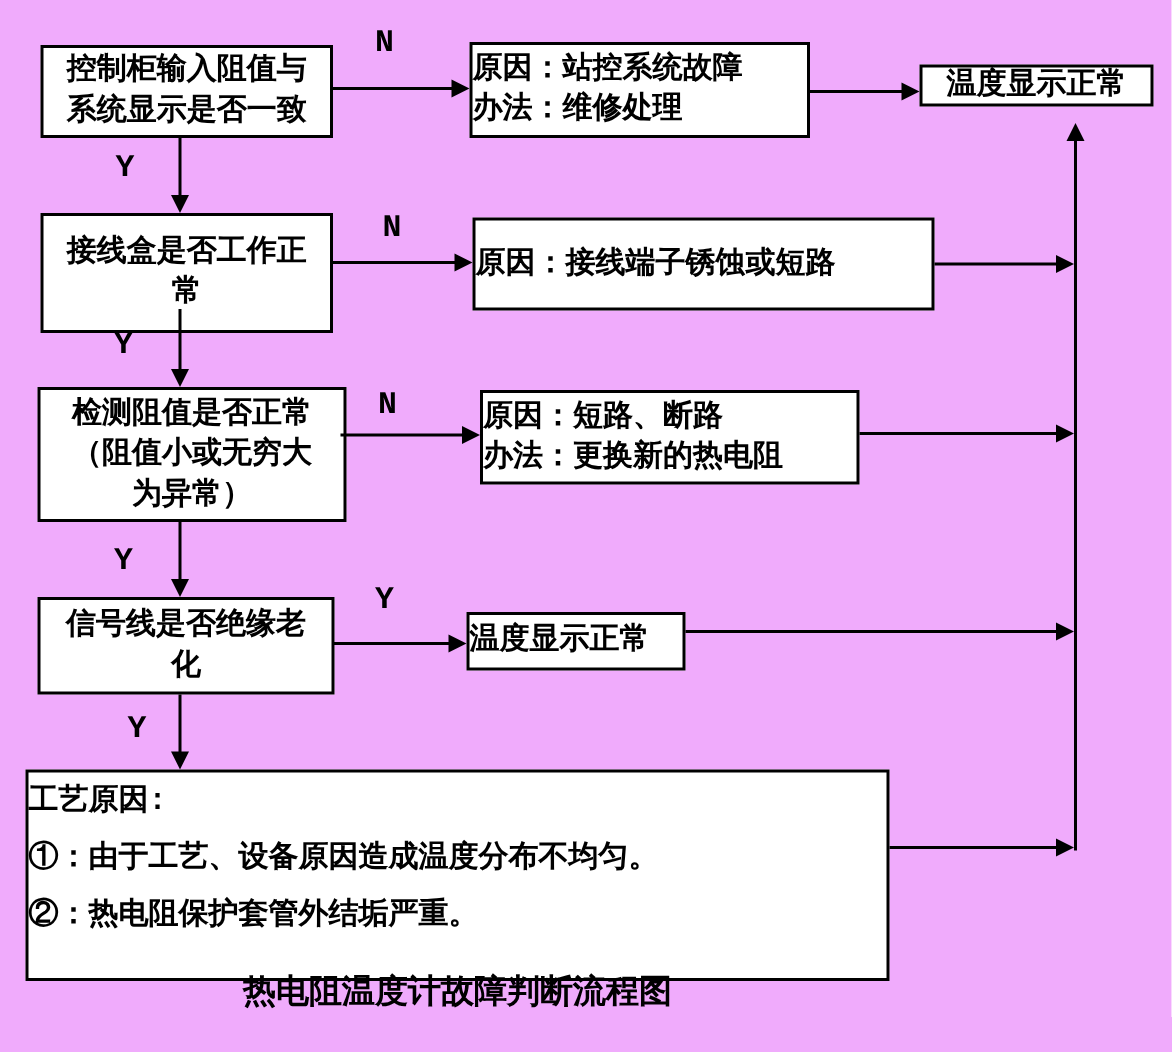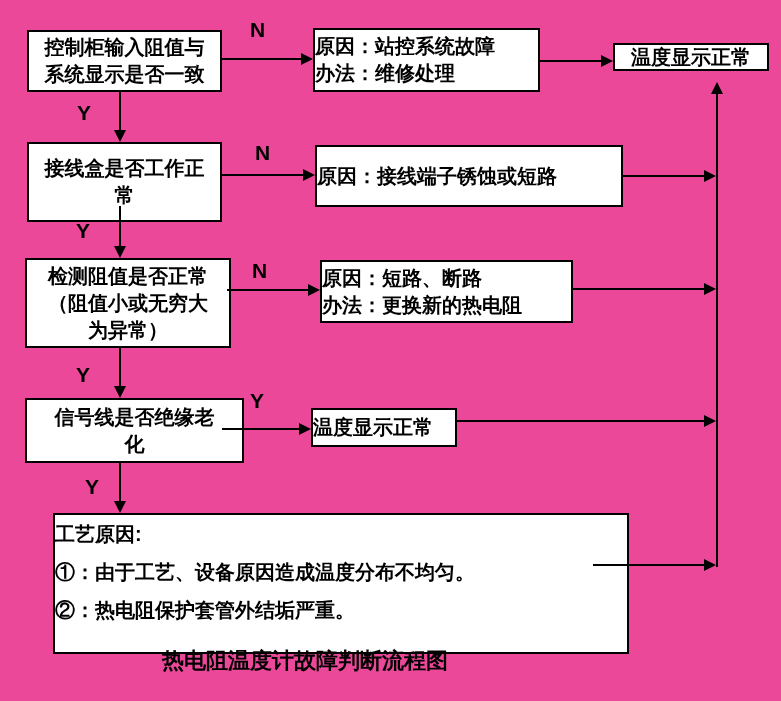--- a/index.html
+++ b/index.html
@@ -1,20 +1,20 @@
 <!DOCTYPE html>
 <html lang="zh"><head>
 <meta charset="utf-8">
 <style>
   html,body{margin:0;padding:0;background:#fff;}
   #stage{
     position:relative;
     width:781px;height:701px;
-    background:#ec4899;
-    font-family:Liberation Sans, sans-serif;
+    background:#f0abfc;
+    font-family:Liberation Mono, monospace;
     color:#000;
     overflow:hidden;
   }
   .box{
     position:absolute;
     border:2px solid #000;
     background:#fff;
     box-sizing:border-box;
     font-weight:bold;
     font-size:20px;
@@ -38,22 +38,22 @@
     border-bottom:12px solid #000;}
   .lbl{position:absolute;font-weight:bold;font-size:21px;line-height:24px;}
   .caption{
     position:absolute;left:0;top:646;width:610px;
     text-align:center;font-weight:bold;font-size:22px;
   }
   
   #d1{left:27px;top:30px;width:195px;height:62px;}
   #d2{left:27px;top:142px;width:195px;height:80px;}
   #d3{left:25px;top:258px;width:206px;height:90px;}
-  #d4{left:25px;top:398px;width:219px;height:65px;}
-  #d5{left:17px;top:513px;width:576px;height:141px;justify-content:flex-start;padding-top:6px;margin-left:36px;}
+  #d4{left:25px;top:398px;width:198px;height:65px;}
+  #d5{left:17px;top:513px;width:576px;height:141px;justify-content:flex-start;padding-top:6px;}
   #d5 .l1{margin-bottom:11px;}
   #d5 .l2{margin-bottom:11px;}
   
   #c1{left:313px;top:28px;width:227px;height:64px;}
   #c2{left:315px;top:145px;width:308px;height:62px;}
   #c3{left:320px;top:260px;width:253px;height:63px;}
   #c4{left:311px;top:408px;width:146px;height:39px;}
   
   #rbox{left:613px;top:43px;width:156px;height:28px;}
   

